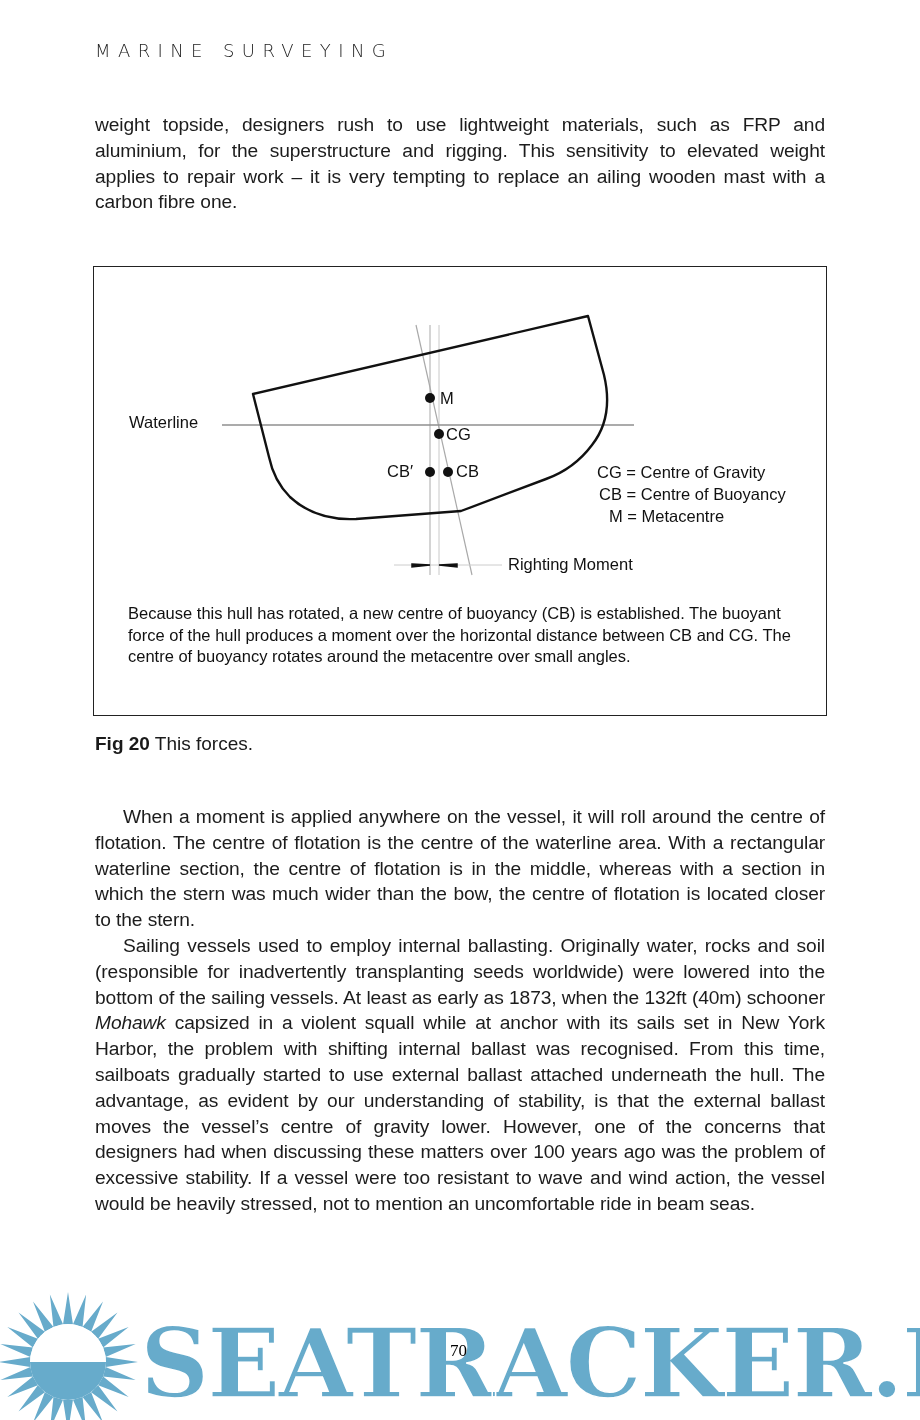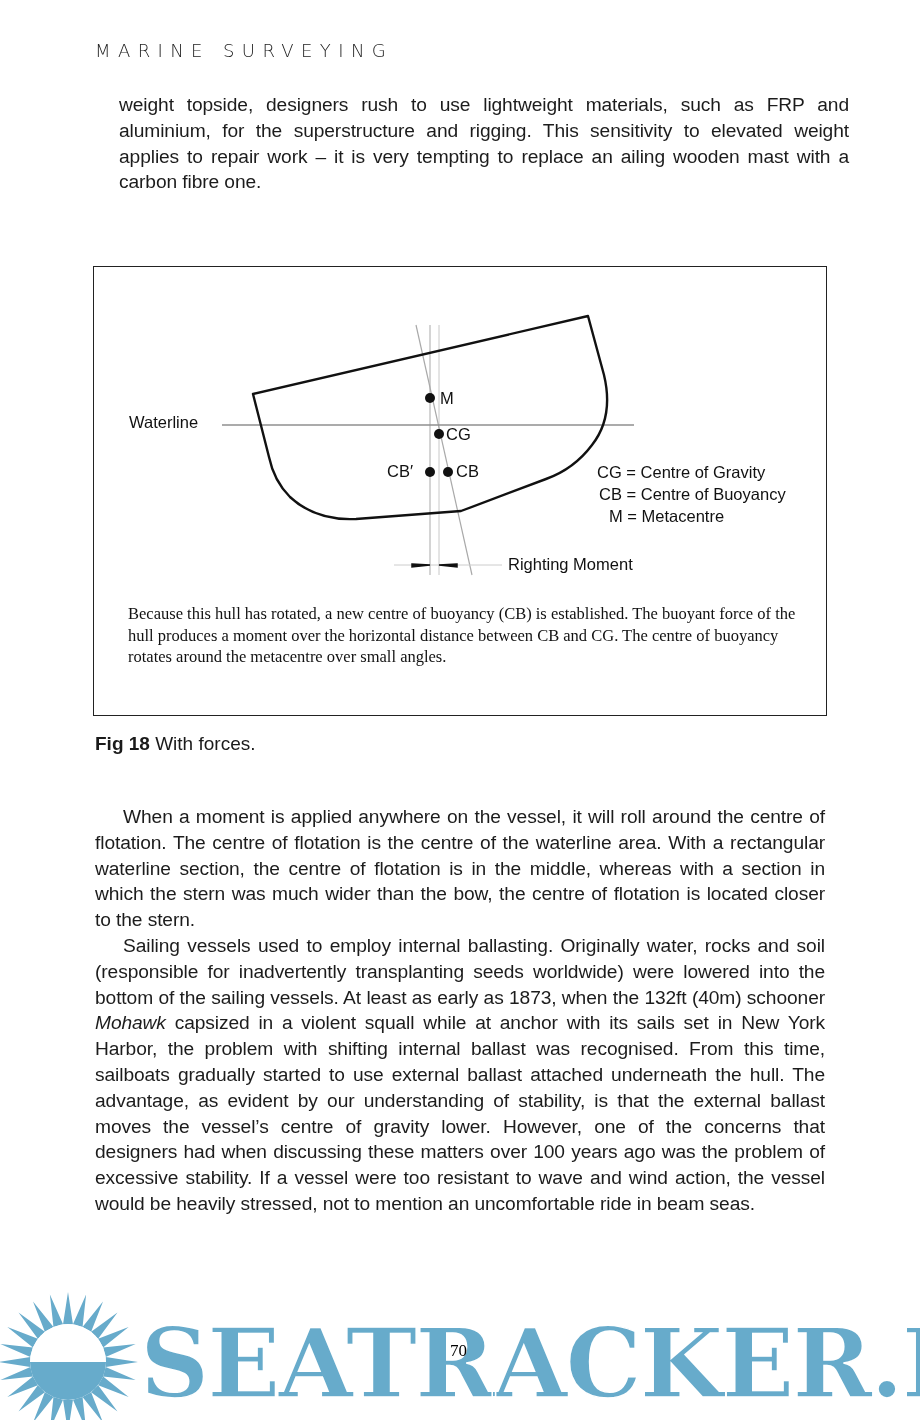--- a/index.html
+++ b/index.html
@@ -10,35 +10,35 @@
   .body-text { position: absolute; left: 95px; width: 730px; font-size: 19.2px;
          line-height: 25.8px; text-align: justify; font-family: "Liberation Sans", sans-serif;
          color: #1c1c1c; letter-spacing: -0.1px; }
   .body-text p { margin: 0; }
   .body-text p.indent { text-indent: 28px; }
   .figure-box { position: absolute; left: 93px; top: 266px; width: 734px; height: 450px;
          border: 1.2px solid #222; box-sizing: border-box; }
   .figure-box svg { position: absolute; left: 0; top: 0; }
   .fig-label { font-family: "Liberation Sans", sans-serif; font-size: 16.5px; fill: #111; }
   .fig-caption-inside { position: absolute; left: 34px; top: 336px; width: 680px;
-         font-family: Liberation Serif, serif; font-size: 16.5px; line-height: 21.5px; color: #111; }
+         font-family: Liberation Sans, sans-serif; font-size: 16.5px; line-height: 21.5px; color: #111; }
   .fig-caption { position: absolute; left: 95px; top: 733px; font-family: "Liberation Sans", sans-serif;
          font-size: 19px; color: #1a1a1a; }
   .fig-caption b { font-weight: bold; }
   .page-number { position: absolute; left: 450px; top: 1341px; font-family: Liberation Serif, serif;
          font-size: 17px; color: #000000; z-index: 3; }
   .watermark { position: absolute; left: 0; top: 1280px; width: 920px; height: 140px; z-index: 2; }
   .wm-text { font-family: "DejaVu Serif", serif; font-weight: bold; font-size: 96px; letter-spacing: -2px; }
 </style>
 </head>
 <body>
 
 <div class="running-head">MARINE SURVEYING</div>
 
-<div class="body-text" style="top:92px;margin-left:24px;">
+<div class="body-text" style="top:112px;">
   <p>weight topside, designers rush to use lightweight materials, such as FRP and aluminium, for the superstructure and rigging. This sensitivity to elevated weight applies to repair work – it is very tempting to replace an ailing wooden mast with a carbon fibre one.</p>
 </div>
 
 <div class="figure-box">
   <svg width="734" height="450" viewBox="0 0 734 450">
 
     <line x1="336" y1="58" x2="336" y2="308" stroke="#b8b8b8" stroke-width="1.2"></line>
 
     <line x1="345" y1="58" x2="345" y2="308" stroke="#c8c8c8" stroke-width="1"></line>
 
@@ -64,22 +64,22 @@
     <text class="fig-label" x="362" y="210">CB</text>
     <text class="fig-label" x="414" y="303">Righting Moment</text>
     <text class="fig-label" x="503" y="211">CG = Centre of Gravity</text>
     <text class="fig-label" x="505" y="233">CB = Centre of Buoyancy</text>
     <text class="fig-label" x="515" y="255">M = Metacentre</text>
   </svg>
   <div class="fig-caption-inside">Because this hull has rotated, a new centre of buoyancy (CB) is established. The buoyant force of the hull produces a moment over the horizontal distance between CB and CG. The centre of buoyancy rotates around the metacentre over small angles.</div>
 </div>
 
 <div class="fig-caption">
-  <b>Fig 18</b>
-  <span>With forces.</span>
+  <b>Fig 20</b>
+  <span>This forces.</span>
 </div>
 
 <div class="body-text" style="top:804px;">
   <p class="indent">When a moment is applied anywhere on the vessel, it will roll around the centre of flotation. The centre of flotation is the centre of the waterline area. With a rectangular waterline section, the centre of flotation is in the middle, whereas with a section in which the stern was much wider than the bow, the centre of flotation is located closer to the stern.</p>
   <p class="indent"><span>Sailing vessels used to employ internal ballasting. Originally water, rocks and soil (responsible for inadvertently transplanting seeds worldwide) were lowered into the bottom of the sailing vessels. At least as early as 1873, when the 132ft (40m) schooner </span><i>Mohawk</i><span> capsized in a violent squall while at anchor with its sails set in New York Harbor, the problem with shifting internal ballast was recognised. From this time, sailboats gradually started to use external ballast attached underneath the hull. The advantage, as evident by our understanding of stability, is that the external ballast moves the vessel’s centre of gravity lower. However, one of the concerns that designers had when discussing these matters over 100 years ago was the problem of excessive stability. If a vessel were too resistant to wave and wind action, the vessel would be heavily stressed, not to mention an uncomfortable ride in beam seas.</span></p>
 </div>
 
 <div class="page-number">70</div>
 
 <svg class="watermark" width="920" height="140" viewBox="0 0 920 140">

